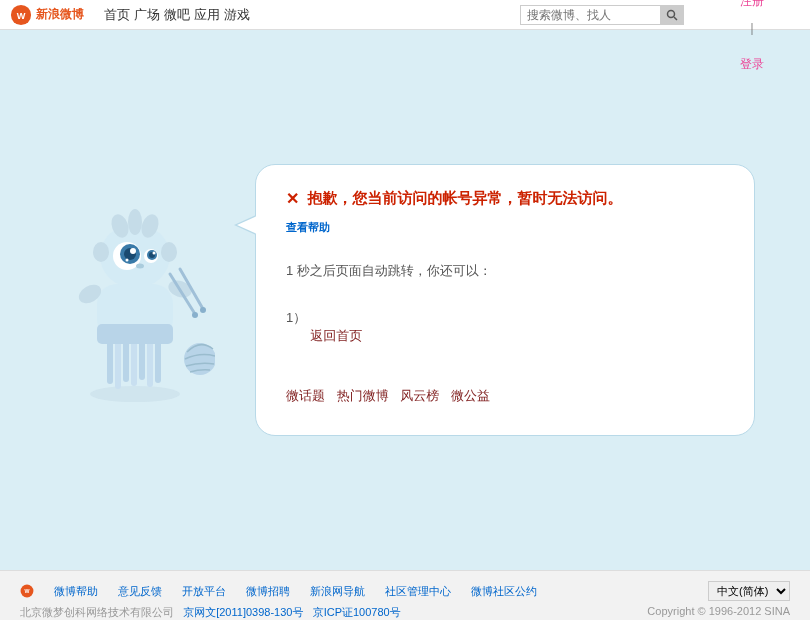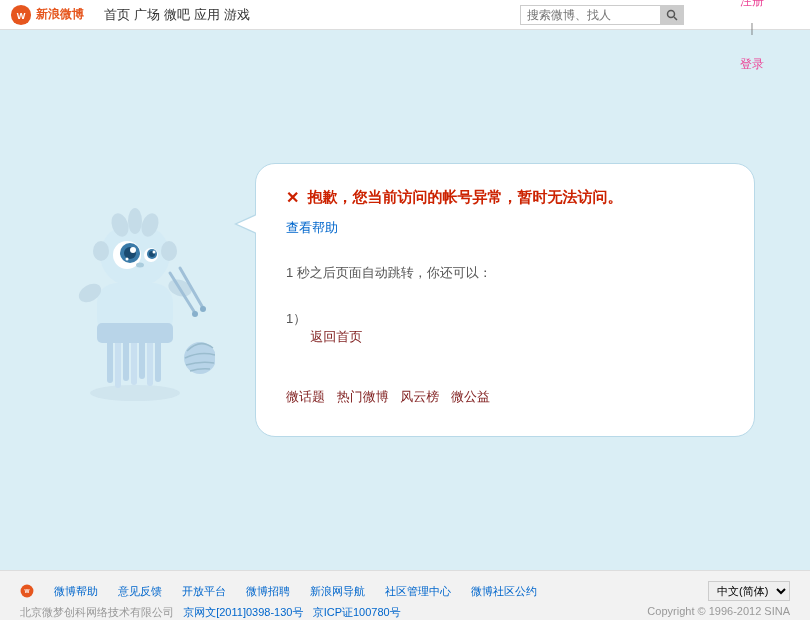--- a/index.html
+++ b/index.html
@@ -155,25 +155,26 @@
       margin-bottom: 12px;
     }
     .error-x-icon {
       color: #cc2200;
       font-size: 16px;
       font-weight: bold;
     }
 
     .help-link {
       color: #0066cc;
-      font-size: 13px;
+      font-size: 11px;
       cursor: pointer;
       text-decoration: none;
       display: block;
       margin-bottom: 16px;
+      font-weight: bold;
     }
 
     .redirect-text {
       color: #555;
       font-size: 13px;
       margin-bottom: 8px;
       line-height: 1.8;
       margin-top: 24px;
     }
 

